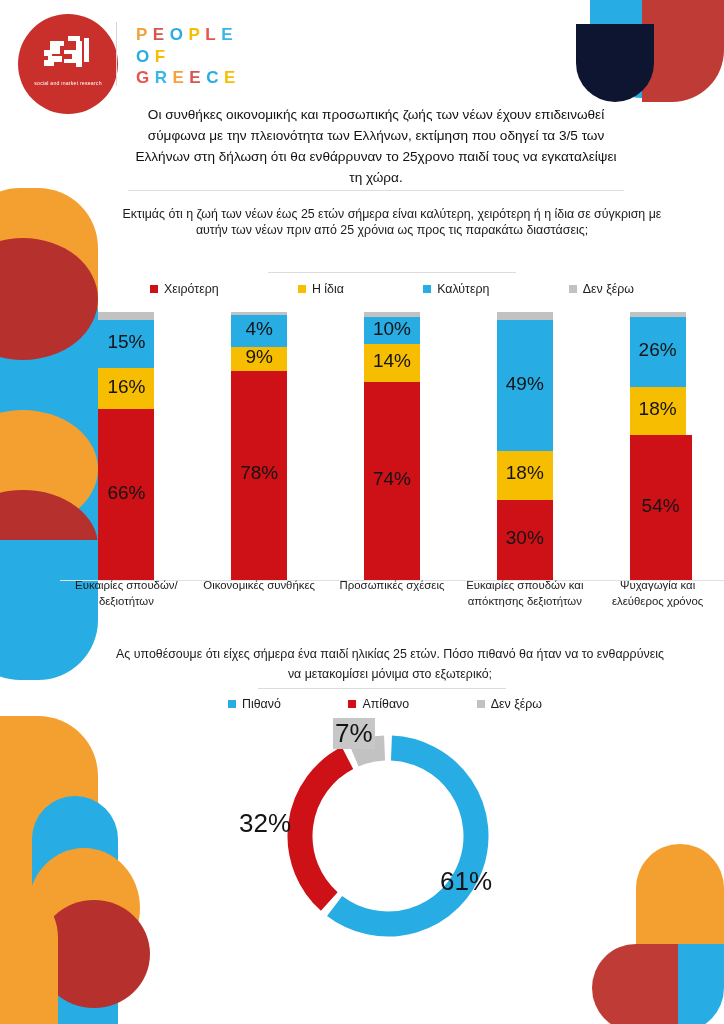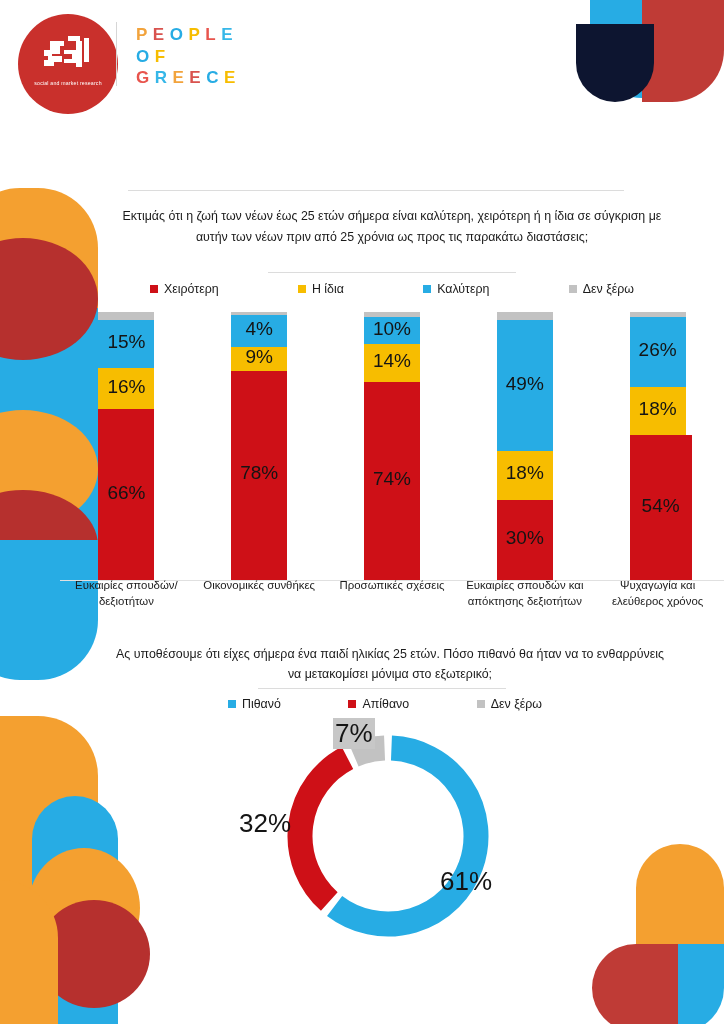--- a/index.html
+++ b/index.html
@@ -52,21 +52,21 @@
 
   .headline{
     position:absolute;left:128px;top:104px;width:496px;
     text-align:center;font-size:13.6px;line-height:21px;color:#111;
     font-weight:500;
   }
   .hr-head{position:absolute;left:128px;top:190px;width:496px;height:1px;background:#dcdcdc;}
 
   
   .q1{position:absolute;left:122px;top:206px;width:540px;text-align:center;
-      font-size:12.4px;line-height:21px;color:#1b1b1b;}
+      font-size:12.4px;line-height:16px;color:#1b1b1b;}
   .hr-q1{position:absolute;left:268px;top:272px;width:248px;height:1px;background:#dcdcdc;}
 
   .legend{position:absolute;display:flex;align-items:center;}
   .legend-item{display:flex;align-items:center;margin-right:0;padding-left:16px;}
   .sw{width:8px;height:8px;display:inline-block;margin-right:6px;}
   .legend-label{font-size:12.4px;color:#1b1b1b;}
 
   #legend1{left:134px;top:282px;width:500px;justify-content:space-between;}
   #legend2{left:212px;top:697px;width:330px;justify-content:space-between;}
 
@@ -143,20 +143,21 @@
     <div class="logo-sub">social and market research</div>
   </div>
   <div class="logo-divider"></div>
 
   <div class="brand">
     <div class="brand-line" id="bl0"><span class="ch" style="color: rgb(242, 163, 60);">P</span><span class="ch" style="color: rgb(217, 83, 79);">E</span><span class="ch" style="color: rgb(39, 172, 228);">O</span><span class="ch" style="color: rgb(247, 189, 0);">P</span><span class="ch" style="color: rgb(232, 84, 77);">L</span><span class="ch" style="color: rgb(54, 183, 232);">E</span></div>
     <div class="brand-line" id="bl1"><span class="ch" style="color: rgb(39, 172, 228);">O</span><span class="ch" style="color: rgb(247, 189, 0);">F</span></div>
     <div class="brand-line" id="bl2"><span class="ch" style="color: rgb(232, 84, 77);">G</span><span class="ch" style="color: rgb(54, 183, 232);">R</span><span class="ch" style="color: rgb(242, 163, 60);">E</span><span class="ch" style="color: rgb(217, 83, 79);">E</span><span class="ch" style="color: rgb(39, 172, 228);">C</span><span class="ch" style="color: rgb(247, 189, 0);">E</span></div>
   </div>
 
+  <div class="headline">Οι συνθήκες οικονομικής και προσωπικής ζωής των νέων έχουν επιδεινωθεί σύμφωνα με την πλειονότητα των Ελλήνων, εκτίμηση που οδηγεί τα 3/5 των Ελλήνων στη δήλωση ότι θα ενθάρρυναν το 25χρονο παιδί τους να εγκαταλείψει τη χώρα.</div>
   <div class="hr-head"></div>
 
   <div class="q1">Εκτιμάς ότι η ζωή των νέων έως 25 ετών σήμερα είναι καλύτερη, χειρότερη ή η ίδια σε σύγκριση με αυτήν των νέων πριν από 25 χρόνια ως προς τις παρακάτω διαστάσεις;</div>
   <div class="hr-q1"></div>
 
   <div class="legend" id="legend1">
       <div class="legend-item">
         <span class="sw" style="background: rgb(206, 16, 23);"></span>
         <span class="legend-label">Χειρότερη</span>
       </div>

